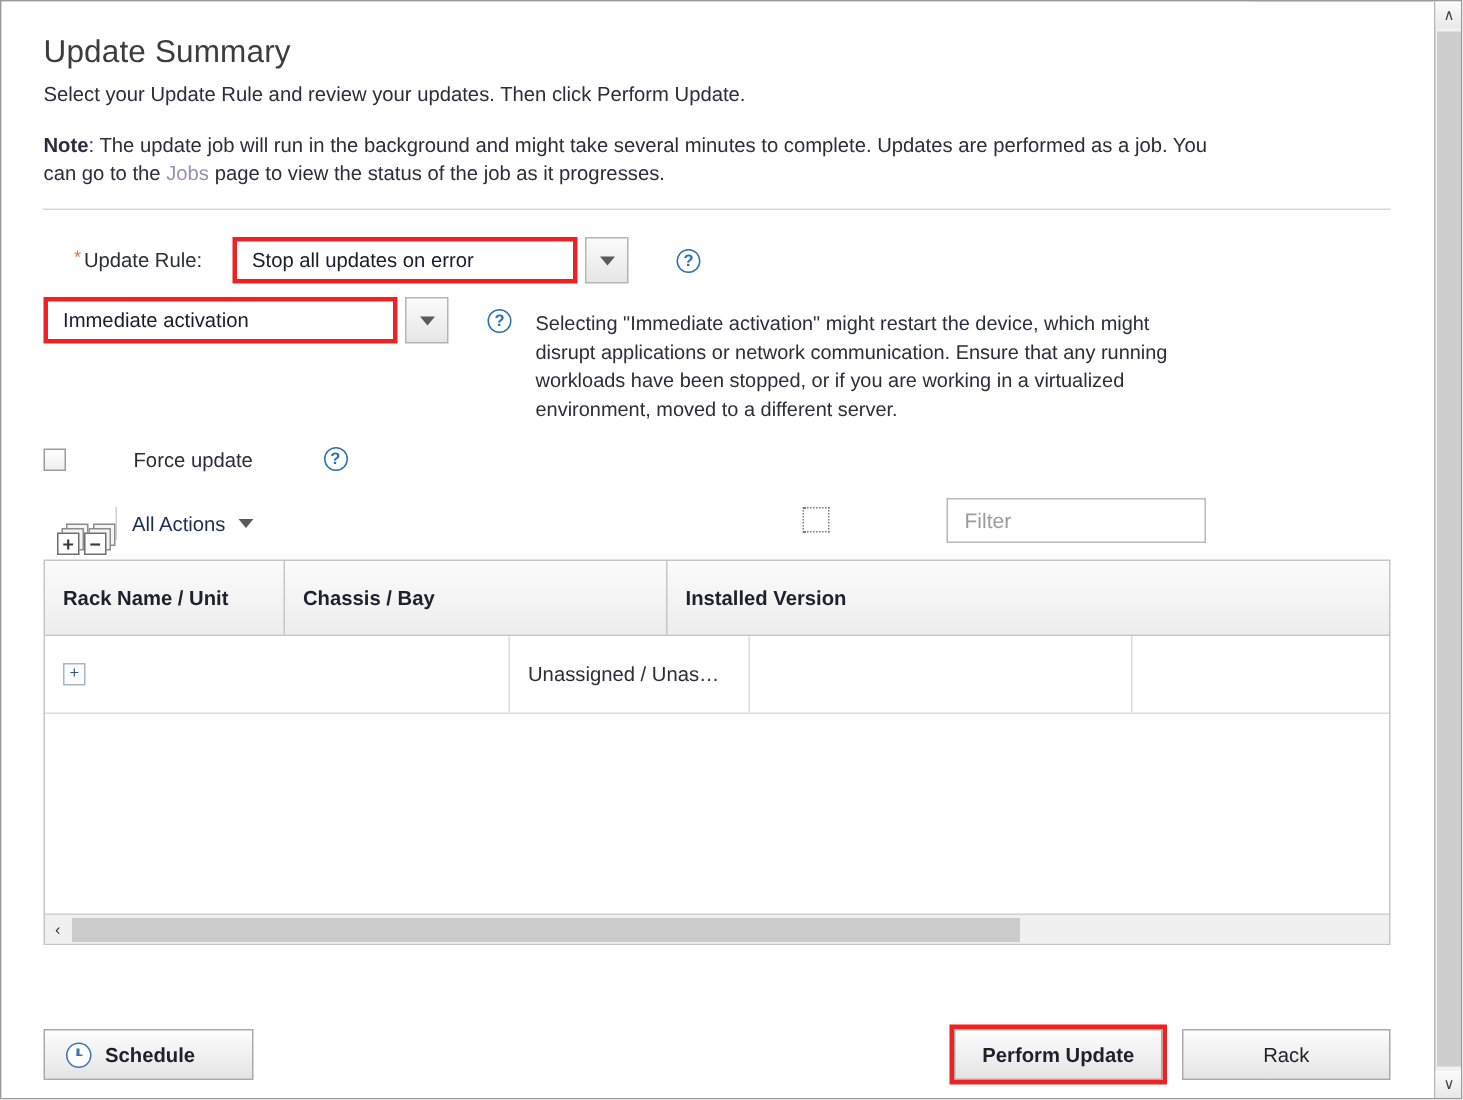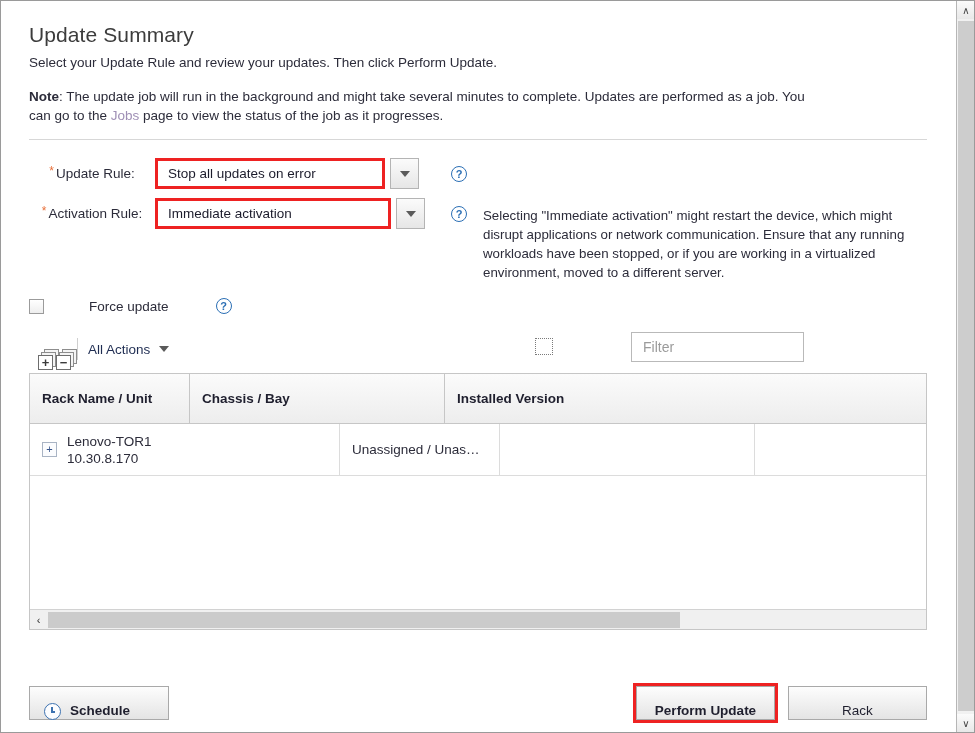--- a/index.html
+++ b/index.html
@@ -313,20 +313,21 @@
     align-items: center;
   }
   .btn {
     height: 32px;
     background: linear-gradient(180deg,#fdfdfd 0%,#e4e4e4 100%);
     border: 1px solid #a9a9a9;
     font-size: 13.5px;
     color: #1f1f2e;
     font-weight: bold;
     display: inline-flex;
+    align-items: center;
     justify-content: center;
     padding: 16px 16px;
     font-family: "Liberation Sans", sans-serif;
   }
   .btn-schedule { width: 140px; justify-content: flex-start; padding-left: 14px; }
   .clock {
     width: 17px; height: 17px;
     border: 1.6px solid #3d72b0;
     border-radius: 50%;
     margin-right: 9px;
@@ -400,23 +401,20 @@
           <div class="combo-arrow">
             <span class="caret-dn"></span>
           </div>
         </div>
         <div class="help-slot">
           <span class="help">?</span>
         </div>
       </div>
 
       <div class="form-row">
-        <div class="lbl">
-          <span class="req">*</span><span>Activation Rule:</span>
-        </div>
         <div class="combo-wrap">
           <div class="combo-value w2">Immediate activation</div>
           <div class="combo-arrow">
             <span class="caret-dn"></span>
           </div>
         </div>
         <div class="help-slot act">
           <span class="help">?</span>
           <div class="act-desc">Selecting "Immediate activation" might restart the device, which might disrupt applications or network communication. Ensure that any running workloads have been stopped, or if you are working in a virtualized environment, moved to a different server.</div>
         </div>
@@ -455,24 +453,20 @@
       <div class="grid">
         <div class="grid-head">
           <div class="cell c2">Rack Name / Unit</div>
           <div class="cell c3">Chassis / Bay</div>
           <div class="cell c4">Installed Version</div>
         </div>
 
         <div class="grid-row">
           <div class="cell c1">
             <span class="expander">+</span>
-            <span class="dev-lines">
-              <span>Lenovo-TOR1</span>
-              <span>10.30.8.170</span>
-            </span>
           </div>
           <div class="cell c2">Unassigned / Unas…</div>
           <div class="cell c3"></div>
           <div class="cell c4"></div>
         </div>
 
         <div class="grid-body-fill"></div>
 
         <div class="hscroll">
           <span class="hs-left">‹</span>

